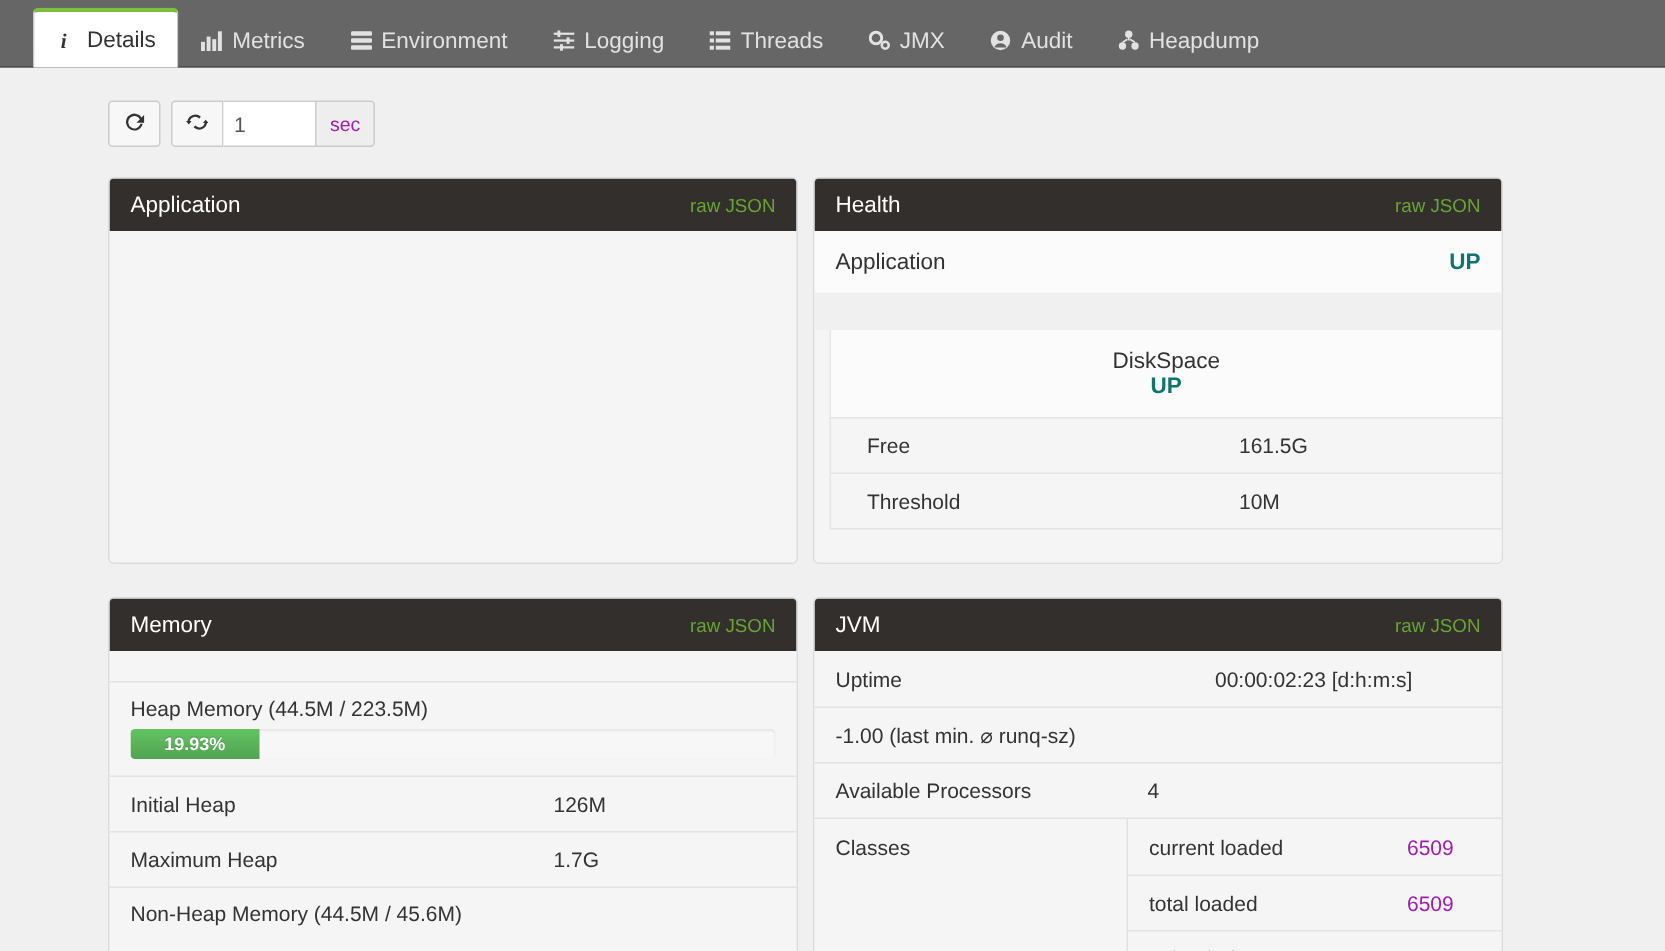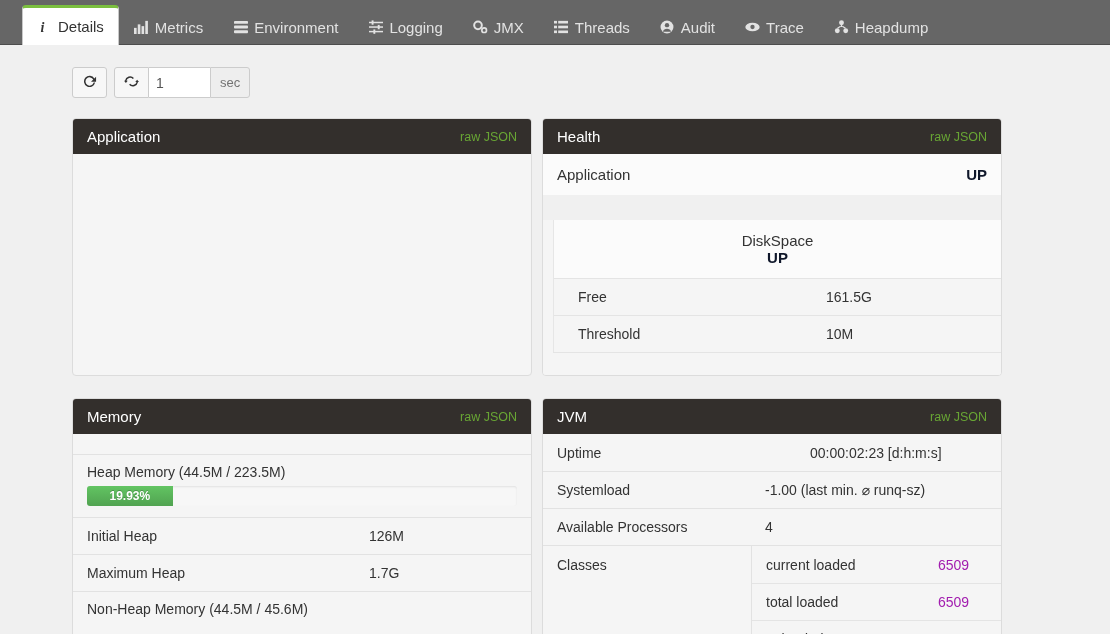--- a/index.html
+++ b/index.html
@@ -41,21 +41,21 @@
   .tbtn:first-child{border-radius:3px;}
   .tbtn.joined{border-radius:3px 0 0 3px;margin-left:7px;}
   .refresh-input{
     width:61px;border:1px solid #cccccc;border-left:none;border-right:none;
     background:#fff;font-family:inherit;font-size:14px;color:#555;
     padding:0 7px;box-sizing:border-box;outline:none;
   }
   .sec-addon{
     display:flex;align-items:center;padding:0 9px;
     background:#eeeeee;border:1px solid #cccccc;border-radius:0 3px 3px 0;
-    font-size:13px;color:#737373;
+    font-size:13px;color:#a21caf;
   }
   
   .grid{
     display:grid;grid-template-columns:460px 460px;column-gap:10px;
     margin:20px 0 0 72px;
   }
   .panel{
     background:#f5f5f5;border:1px solid #dcdcdc;border-radius:4px;
     margin-bottom:22px;overflow:hidden;
   }
@@ -73,21 +73,21 @@
   }
   .row:first-child{border-top:none;gap:45px;}
   .row .k{flex:0 0 282px;color:#333;}
   .row .v{color:#333;}
   
   .health-top{
     display:flex;align-items:center;justify-content:space-between;
     background:#fbfbfb;padding:12px 14px;min-height:38px;box-sizing:border-box;
   }
   .health-top .name{font-size:15px;color:#333;}
-  .status-up{color:#0f172a;font-weight:bold;font-size:15px;}
+  .status-up{color:#0f766e;font-weight:bold;font-size:15px;}
   .health-gap{height:25px;background:#f0f0f0;}
   .sub-block{margin-left:10px;border-left:1px solid #e6e6e6;}
   .sub-head{
     display:flex;align-items:center;justify-content:space-between;
     background:#fbfbfb;padding:12px 14px;min-height:38px;box-sizing:border-box;flex-direction:column;
   }
   .sub-head .name{font-size:15px;color:#333;}
   .sub-row{
     display:flex;align-items:center;min-height:37px;
     border-top:1px solid #e4e4e4;padding:0 14px 0 24px;box-sizing:border-box;
@@ -158,58 +158,49 @@
           <rect x="0" y="12.4" width="16" height="1.7" fill="currentColor"></rect>
           <rect x="3" y="0.4" width="2.2" height="5" fill="currentColor"></rect>
           <rect x="10" y="5.6" width="2.2" height="5" fill="currentColor"></rect>
           <rect x="5" y="10.8" width="2.2" height="5" fill="currentColor"></rect>
         </svg>
       </span>
       <span>Logging</span>
     </div>
     <div class="tab">
       <span class="ticon">
-        <svg width="15" height="14" viewBox="0 0 18 16">
-          <circle cx="6" cy="6" r="4.6" fill="none" stroke="currentColor" stroke-width="2.4"></circle>
-          <circle cx="13.4" cy="11.8" r="2.8" fill="none" stroke="currentColor" stroke-width="2"></circle>
-        </svg>
-      </span>
-      <span>JMX</span>
-    </div>
-    <div class="tab">
-      <span class="ticon">
         <svg width="14" height="14" viewBox="0 0 16 16">
           <rect x="0" y="1" width="3.4" height="3" fill="currentColor"></rect>
           <rect x="4.8" y="1" width="11.2" height="3" fill="currentColor"></rect>
           <rect x="0" y="6.5" width="3.4" height="3" fill="currentColor"></rect>
           <rect x="4.8" y="6.5" width="11.2" height="3" fill="currentColor"></rect>
           <rect x="0" y="12" width="3.4" height="3" fill="currentColor"></rect>
           <rect x="4.8" y="12" width="11.2" height="3" fill="currentColor"></rect>
         </svg>
       </span>
       <span>Threads</span>
     </div>
     <div class="tab">
       <span class="ticon">
+        <svg width="15" height="14" viewBox="0 0 18 16">
+          <circle cx="6" cy="6" r="4.6" fill="none" stroke="currentColor" stroke-width="2.4"></circle>
+          <circle cx="13.4" cy="11.8" r="2.8" fill="none" stroke="currentColor" stroke-width="2"></circle>
+        </svg>
+      </span>
+      <span>JMX</span>
+    </div>
+    <div class="tab">
+      <span class="ticon">
         <svg width="14" height="14" viewBox="0 0 16 16">
           <circle cx="8" cy="8" r="7.4" fill="currentColor"></circle>
           <circle cx="8" cy="5.9" r="2.5" fill="#666"></circle>
           <path d="M3.3 13.4a5 5 0 0 1 9.4 0z" fill="#666"></path>
         </svg>
       </span>
       <span>Audit</span>
-    </div>
-    <div class="tab">
-      <span class="ticon">
-        <svg width="15" height="14" viewBox="0 0 18 14">
-          <ellipse cx="9" cy="7" rx="8.6" ry="5.2" fill="currentColor"></ellipse>
-          <circle cx="9" cy="7" r="2.6" fill="#666"></circle>
-        </svg>
-      </span>
-      <span>Trace</span>
     </div>
     <div class="tab">
       <span class="ticon">
         <svg width="15" height="14" viewBox="0 0 16 16">
           <circle cx="8" cy="3.2" r="2.8" fill="currentColor"></circle>
           <circle cx="3.2" cy="12.2" r="2.8" fill="currentColor"></circle>
           <circle cx="12.8" cy="12.2" r="2.8" fill="currentColor"></circle>
           <path d="M8 5.4v2.6M3.4 9.4 7 7.1M12.6 9.4 9 7.1" stroke="currentColor" stroke-width="1.3" fill="none"></path>
         </svg>
       </span>
@@ -306,21 +297,20 @@
     <div class="panel-head">
       <span>JVM</span>
       <span class="raw">raw JSON</span>
     </div>
     <div class="panel-body" id="jvm-body">
         <div class="row">
           <span class="k" style="flex:0 0 208px">Uptime</span>
           <span class="v">00:00:02:23 [d:h:m:s]</span>
         </div>
         <div class="row">
-          <span class="k" style="flex:0 0 208px">Systemload</span>
           <span class="v">-1.00 (last min. ⌀ runq-sz)</span>
         </div>
         <div class="row">
           <span class="k" style="flex:0 0 208px">Available Processors</span>
           <span class="v">4</span>
         </div>
         <div class="nested-row">
           <div class="k">Classes</div>
           <div class="nested-tbl">
             <div class="nested-line">

